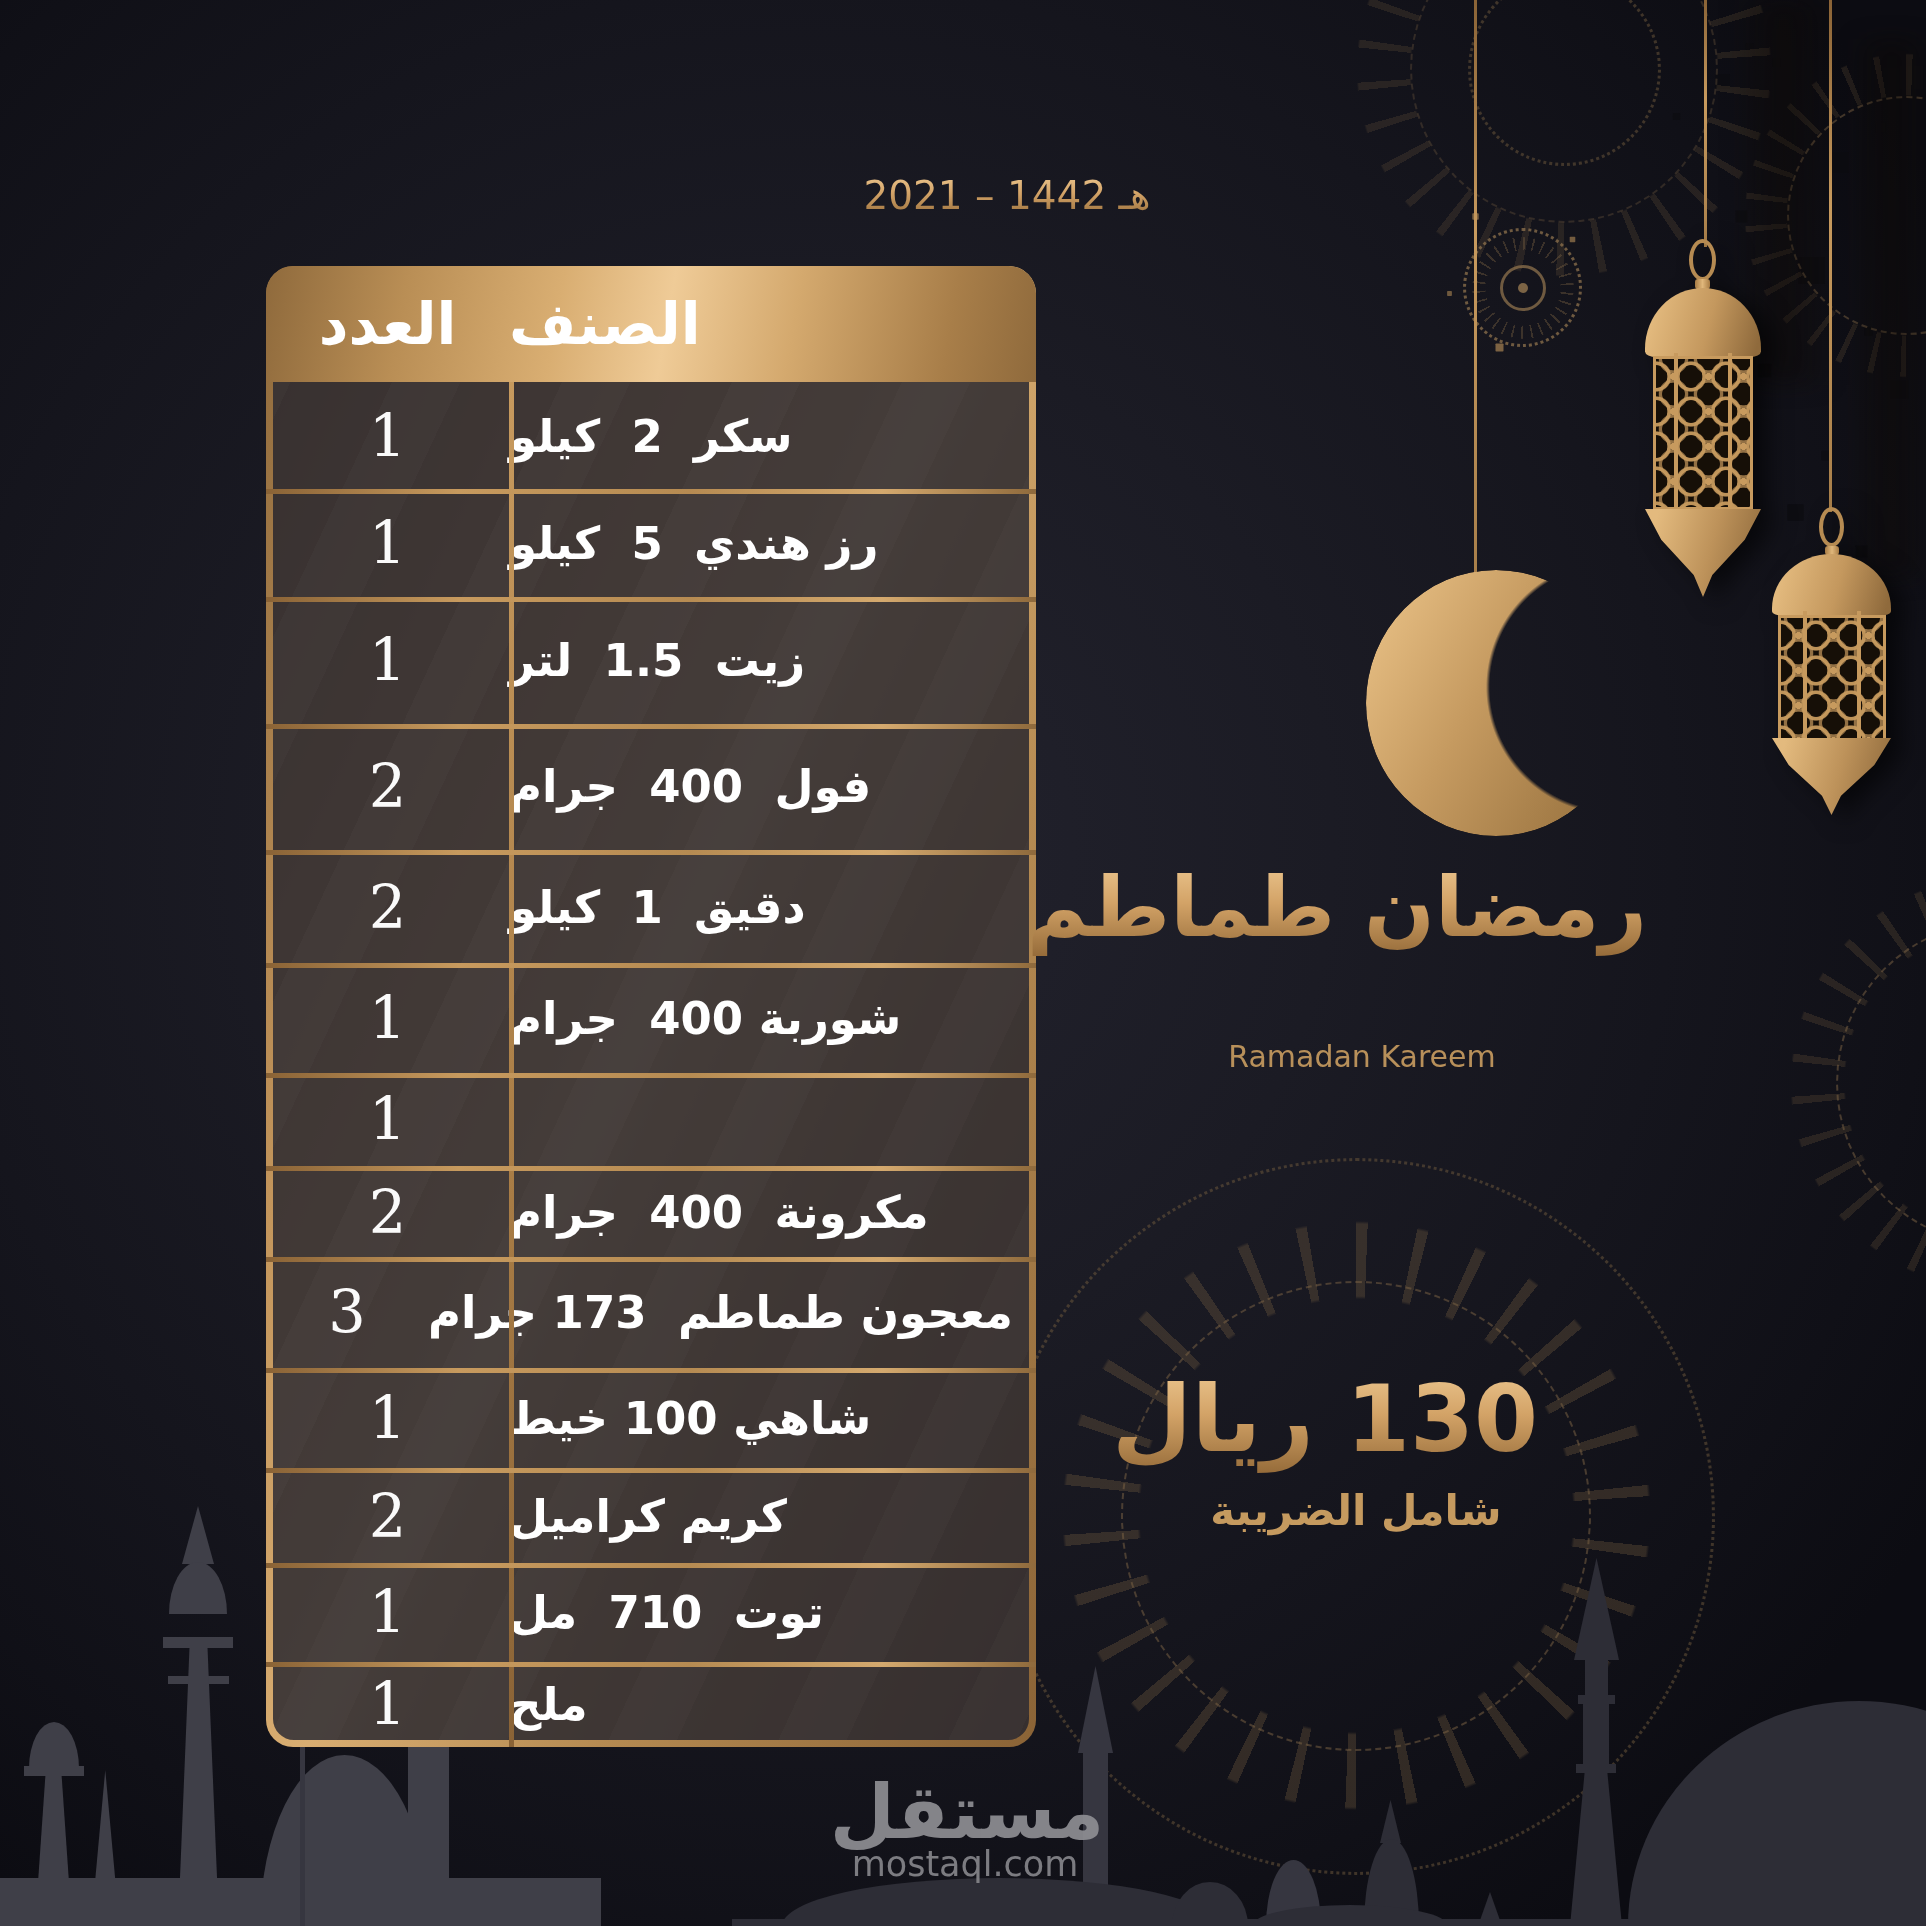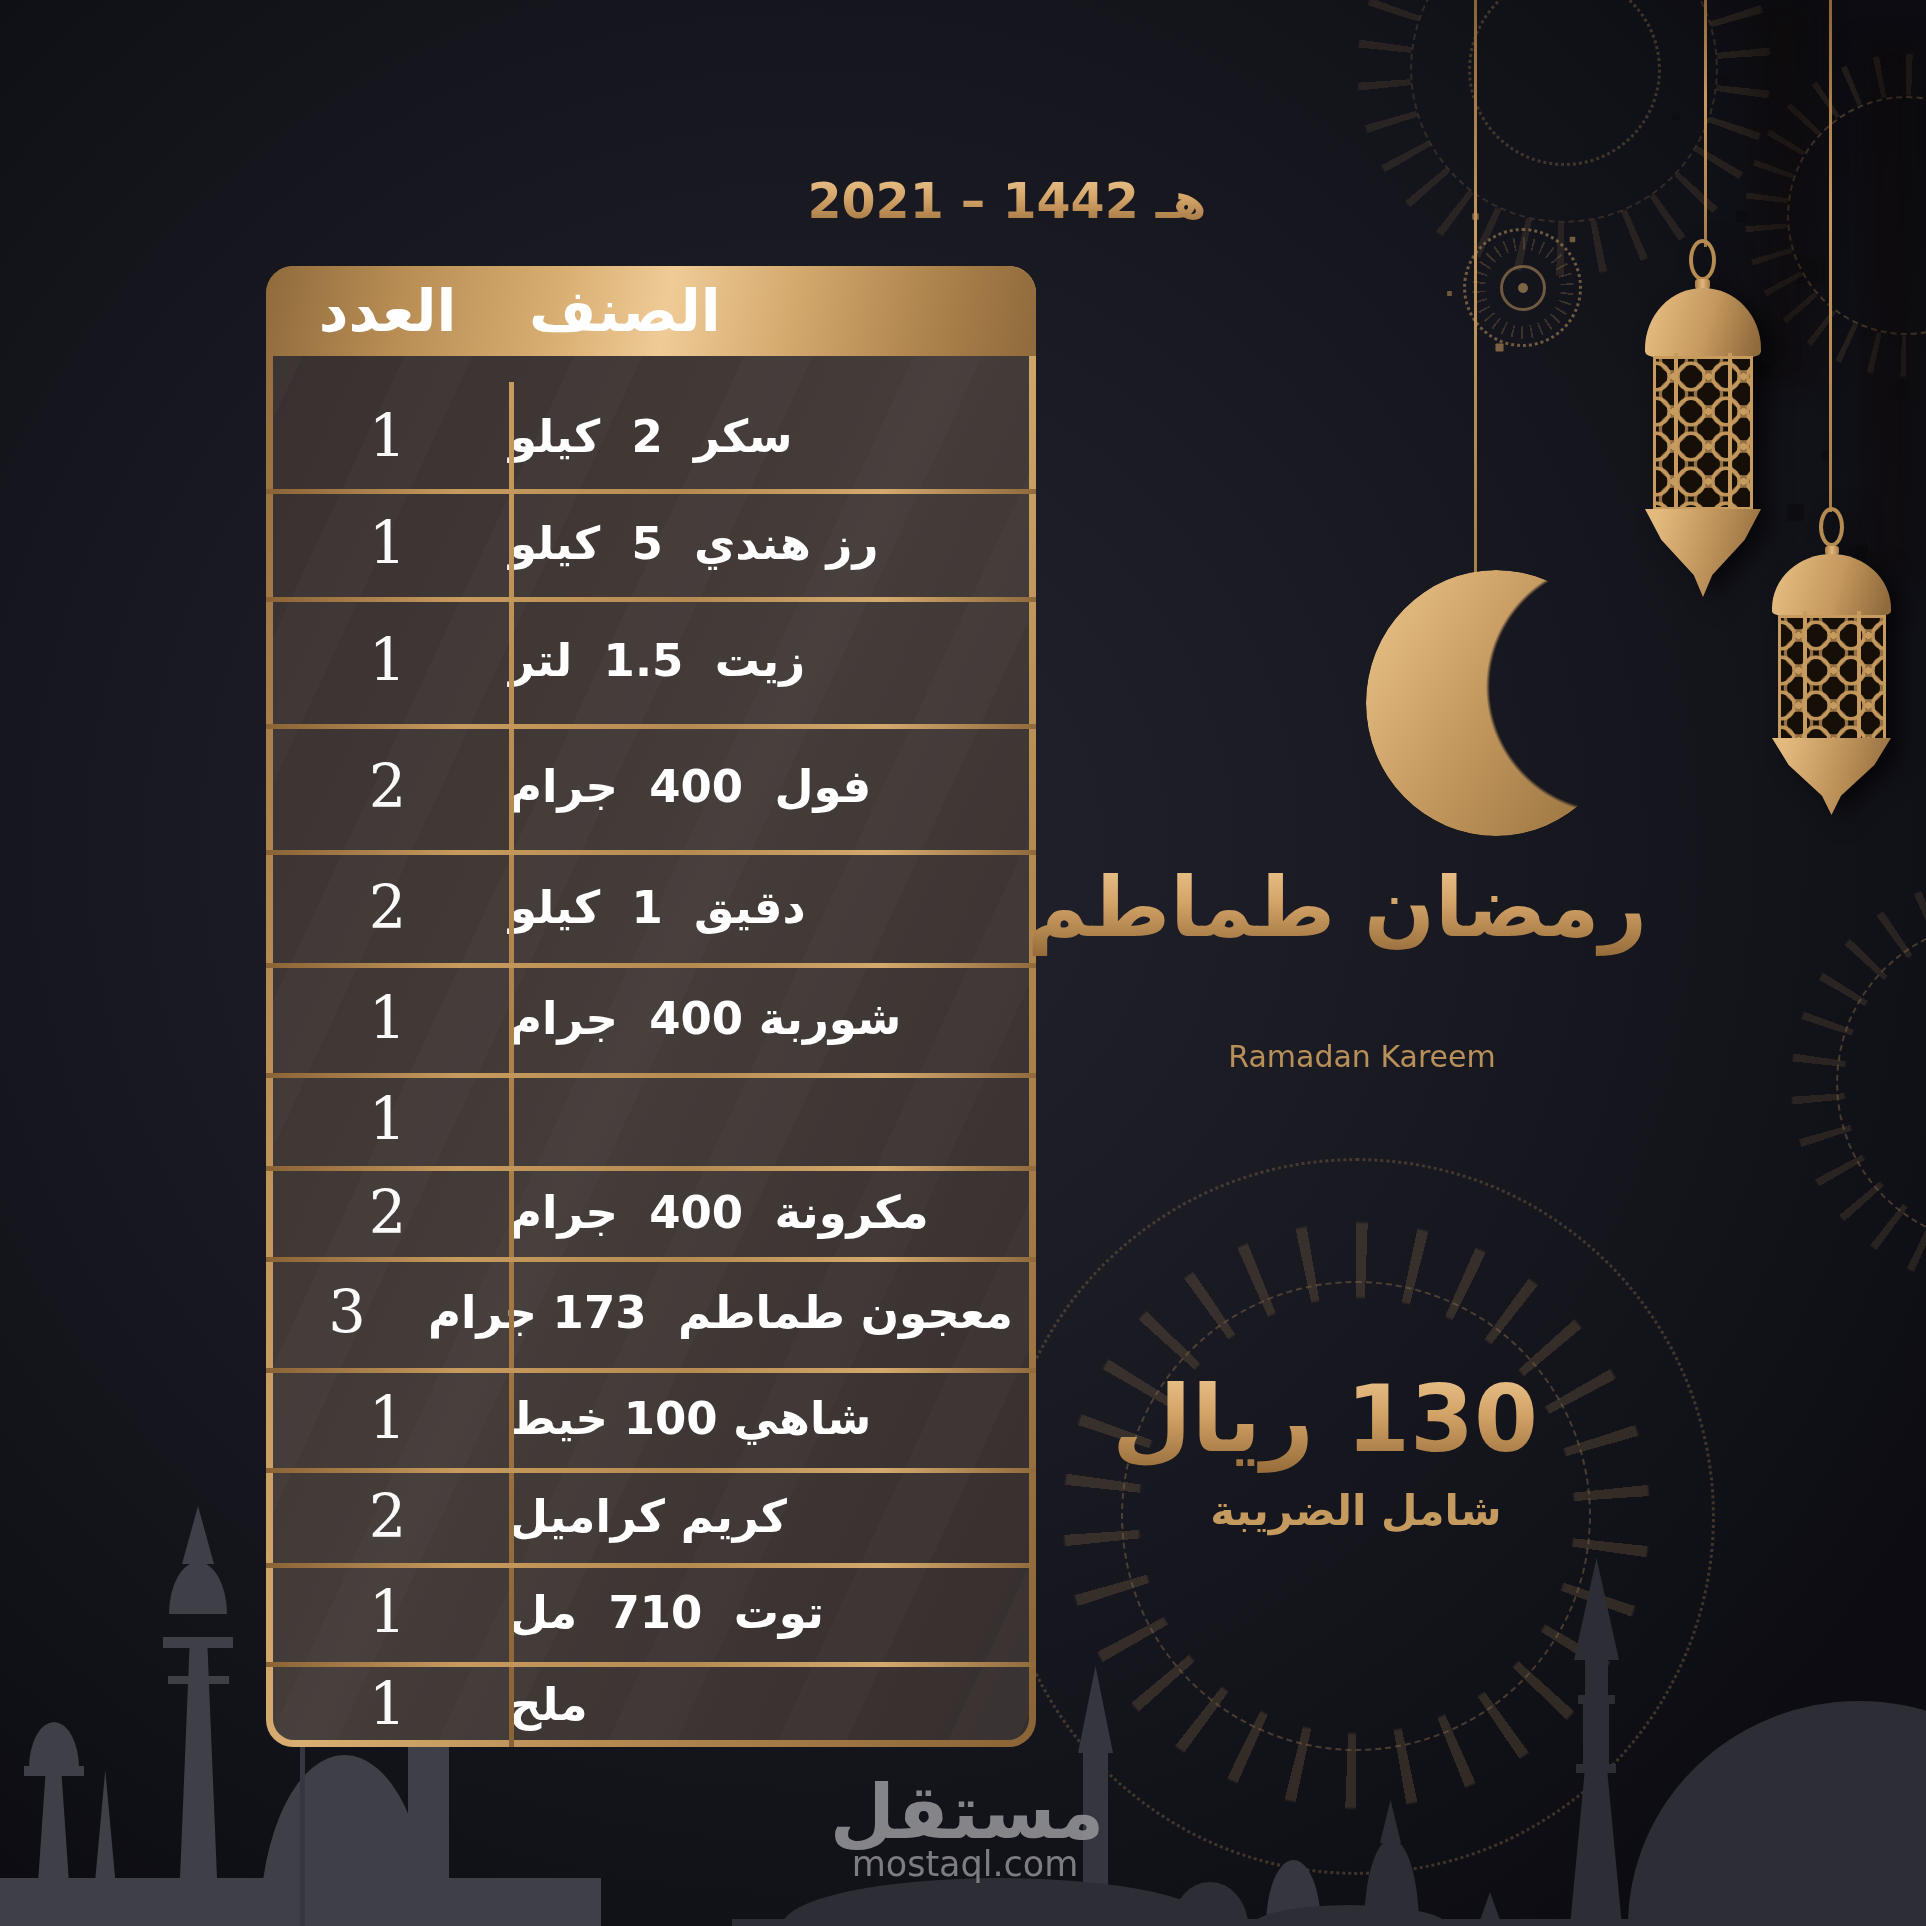--- a/index.html
+++ b/index.html
@@ -25,24 +25,24 @@
     z-index:10;
   }
   .gtable .clip{position:absolute;inset:0;border-radius:27px;overflow:hidden;}
   .gtable .inner{
     position:absolute;inset:7px;border-radius:21px;
     background:
       repeating-linear-gradient(115deg, rgba(255,255,255,.018) 0 62px, rgba(0,0,0,0) 62px 154px),
       rgba(35,35,45,.82);
   }
   .thead{
-    position:absolute;left:0;top:0;width:100%;height:90px;
+    position:absolute;left:0;top:0;width:100%;height:116px;
     border-radius:27px 27px 0 0;
     background:linear-gradient(100deg,#8f6a3c 0%,#b98e55 18%,#d9ae72 38%,#efcb97 52%,#d4a96e 68%,#a87e49 88%,#8f6a3c 100%);
-    display:flex;align-items:center;z-index:3;gap:20px;
+    display:flex;align-items:center;z-index:3;
   }
   .hqty{width:243px;display:flex;justify-content:center;align-items:center;}
   .hitem{flex:1;display:flex;justify-content:flex-end;align-items:center;padding-right:23px;direction:rtl;}
   .htext{font-weight:700;font-size:58px;color:#ffffff;line-height:1;}
   .vline{position:absolute;left:243px;top:116px;bottom:0;width:5px;
     background:linear-gradient(180deg,#c79a5e,#a87c45 60%,#8a6336);z-index:2;}
   .hline{position:absolute;left:0;right:0;height:5.4px;
     background:linear-gradient(90deg,#8a6336,#c79a5e 25%,#b68b52 55%,#d4a96e 80%,#8f6a3c);z-index:2;}
   .trow{position:absolute;left:0;right:0;display:flex;z-index:1;}
   .tqty{width:243px;display:flex;justify-content:center;align-items:center;
@@ -102,21 +102,21 @@
   
   .mL{background:#3f3f48;}
   .mM{background:#363640;}
   .mD{background:#2d2d36;}
   .dome{border-radius:50% 50% 0 0 / 100% 100% 0 0;}
   .tri{clip-path:polygon(50% 0,100% 100%,0 100%);}
   .flare{clip-path:polygon(28% 0,72% 0,100% 100%,0 100%);}
   .zL{z-index:4;}.zM{z-index:5;}.zD{z-index:6;}
   
   .title{left:994px;top:29px;font-weight:700;font-size:112px;line-height:1.05;z-index:10;}
-  .subtitle{left:1007px;top:173px;font-weight:700;font-size:49px;direction:rtl;z-index:10;text-align:center;}
+  .subtitle{left:1007px;top:173px;font-weight:400;font-size:39px;direction:rtl;z-index:10;text-align:center;}
   .callig{left:1337px;top:859px;font-weight:700;font-size:83px;direction:rtl;z-index:10;}
   .latin{left:1362px;top:1039px;font-size:30px;color:#b8905a;white-space:nowrap;z-index:10;}
   .amount{left:1325px;top:1366px;font-weight:700;font-size:92px;direction:rtl;z-index:10;}
   .note{left:1356px;top:1486px;font-weight:700;font-size:42px;color:#c59a5f;direction:rtl;white-space:nowrap;z-index:10;}
   .wm-ar{left:967px;top:1768px;font-weight:700;font-size:75px;color:#8e8e93;opacity:.92;direction:rtl;white-space:nowrap;z-index:12;}
   .wm-en{left:965px;top:1844px;font-size:35px;color:#85858a;opacity:.92;white-space:nowrap;z-index:12;}
 </style>
 </head>
 <body>
 

